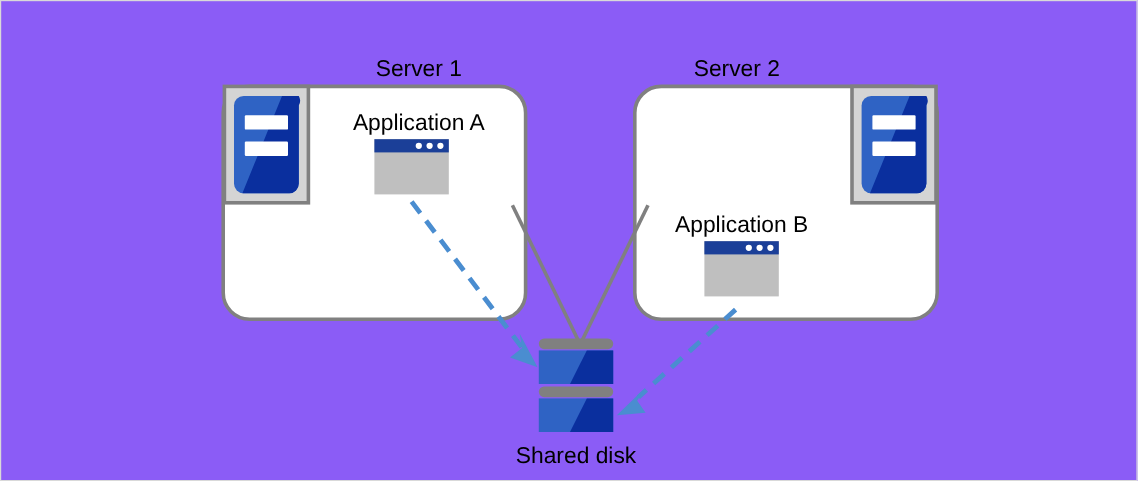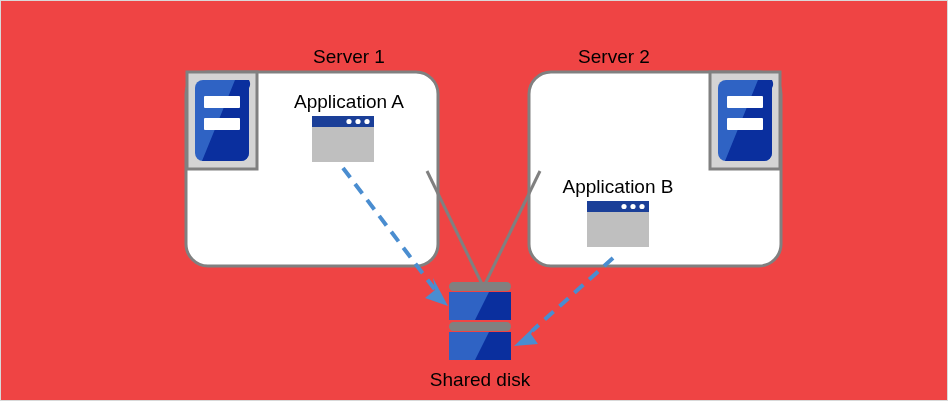--- a/index.html
+++ b/index.html
@@ -7,21 +7,21 @@
     padding: 0;
     background: #ffffff;
   }
   body {
     font-family: "Liberation Sans", sans-serif;
   }
   #diagram-frame {
     position: relative;
     width: 948px;
     height: 401px;
-    background: #ef4444;
+    background: #8b5cf6;
     border: 1px solid #d9d9d9;
     box-sizing: border-box;
     overflow: hidden;
   }
   #diagram-svg {
     display: block;
     width: 948px;
     height: 401px;
   }
   .diagram-label {

